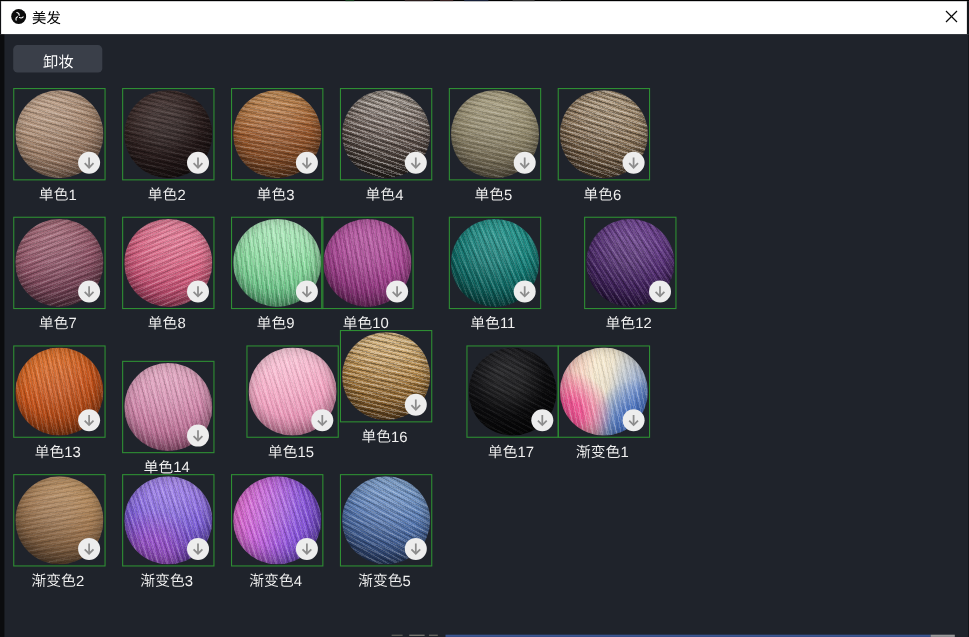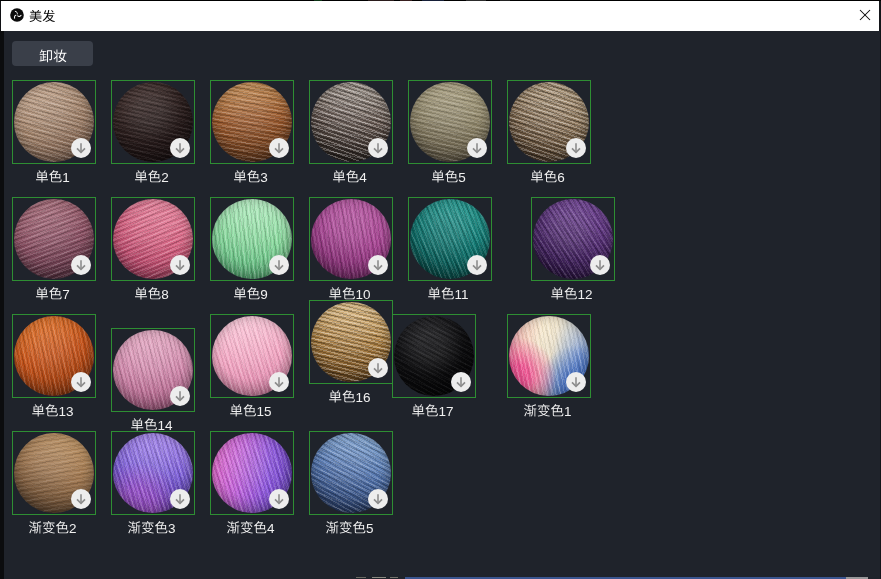--- a/index.html
+++ b/index.html
@@ -218,21 +218,21 @@
           <polyline points="6.0,10.4 10,14.4 14.0,10.4" fill="none" stroke="#8c8c8c" stroke-width="1.6"></polyline>
         </svg>
       </div>
   </div>
   <svg class="lab" width="84" height="16" viewBox="0 0 84 16">
       <use href="#gD" transform="translate(23.25,11.5) scale(13.5)" fill="#f0f0f0"></use>
       <use href="#gS" transform="translate(36.75,11.5) scale(13.5)" fill="#f0f0f0"></use>
       <text x="50.25" y="11.5" font-size="13.5" fill="#f0f0f0" font-family="Liberation Sans, sans-serif">9</text>
     </svg>
 </div>
-<div class="cell" style="left:309px;top:197px">
+<div class="cell" style="left:292px;top:197px">
   <div class="box">
       <div class="sw" style="background:repeating-linear-gradient(82deg, rgba(255,255,255,0.1) 0 1px, rgba(255,255,255,0) 1px 2.1px, rgba(0,0,0,0.14) 2.1px 3.1px, rgba(0,0,0,0) 3.1px 4.2px), repeating-linear-gradient(75deg, rgba(255,255,255,0.08) 0 1.1px, rgba(255,255,255,0) 1.1px 4.3px, rgba(0,0,0,0.112) 4.3px 5.5px, rgba(0,0,0,0) 5.5px 7.1px), radial-gradient(circle at 46% 36%, rgba(255,255,255,.10) 0 18%, rgba(0,0,0,0) 50%, rgba(0,0,0,.36) 96%), linear-gradient(200deg, #bd5fa8 0%, #a84694 48%, #722764 100%)"></div>
     <div class="dl">
         <svg width="20" height="20" viewBox="0 0 20 20">
           <line x1="10" y1="5.2" x2="10" y2="13.4" stroke="#8c8c8c" stroke-width="1.6"></line>
           <polyline points="6.0,10.4 10,14.4 14.0,10.4" fill="none" stroke="#8c8c8c" stroke-width="1.6"></polyline>
         </svg>
       </div>
   </div>
   <svg class="lab" width="84" height="16" viewBox="0 0 84 16">
@@ -298,21 +298,21 @@
           <polyline points="6.0,10.4 10,14.4 14.0,10.4" fill="none" stroke="#8c8c8c" stroke-width="1.6"></polyline>
         </svg>
       </div>
   </div>
   <svg class="lab" width="84" height="16" viewBox="0 0 84 16">
       <use href="#gD" transform="translate(19.49,11.5) scale(13.5)" fill="#f0f0f0"></use>
       <use href="#gS" transform="translate(32.99,11.5) scale(13.5)" fill="#f0f0f0"></use>
       <text x="46.49" y="11.5" font-size="13.5" fill="#f0f0f0" font-family="Liberation Sans, sans-serif">14</text>
     </svg>
 </div>
-<div class="cell" style="left:210px;top:314px">
+<div class="cell" style="left:224px;top:314px">
   <div class="box">
       <div class="sw" style="background:repeating-linear-gradient(75deg, rgba(255,255,255,0.16) 0 1px, rgba(255,255,255,0) 1px 2.1px, rgba(0,0,0,0.08) 2.1px 3.1px, rgba(0,0,0,0) 3.1px 4.2px), repeating-linear-gradient(68deg, rgba(255,255,255,0.128) 0 1.1px, rgba(255,255,255,0) 1.1px 4.3px, rgba(0,0,0,0.064) 4.3px 5.5px, rgba(0,0,0,0) 5.5px 7.1px), radial-gradient(circle at 46% 36%, rgba(255,255,255,.10) 0 18%, rgba(0,0,0,0) 50%, rgba(0,0,0,.36) 96%), linear-gradient(170deg, #fccddc 0%, #f3a7c3 48%, #dc85aa 100%)"></div>
     <div class="dl">
         <svg width="20" height="20" viewBox="0 0 20 20">
           <line x1="10" y1="5.2" x2="10" y2="13.4" stroke="#8c8c8c" stroke-width="1.6"></line>
           <polyline points="6.0,10.4 10,14.4 14.0,10.4" fill="none" stroke="#8c8c8c" stroke-width="1.6"></polyline>
         </svg>
       </div>
   </div>
   <svg class="lab" width="84" height="16" viewBox="0 0 84 16">
@@ -330,21 +330,21 @@
           <polyline points="6.0,10.4 10,14.4 14.0,10.4" fill="none" stroke="#8c8c8c" stroke-width="1.6"></polyline>
         </svg>
       </div>
   </div>
   <svg class="lab" width="84" height="16" viewBox="0 0 84 16">
       <use href="#gD" transform="translate(19.49,11.5) scale(13.5)" fill="#f0f0f0"></use>
       <use href="#gS" transform="translate(32.99,11.5) scale(13.5)" fill="#f0f0f0"></use>
       <text x="46.49" y="11.5" font-size="13.5" fill="#f0f0f0" font-family="Liberation Sans, sans-serif">16</text>
     </svg>
 </div>
-<div class="cell" style="left:392px;top:314px">
+<div class="cell" style="left:424px;top:314px">
   <div class="box">
       <div class="sw" style="background:repeating-linear-gradient(30deg, rgba(255,255,255,0.04) 0 1px, rgba(255,255,255,0) 1px 2.1px, rgba(0,0,0,0.22) 2.1px 3.1px, rgba(0,0,0,0) 3.1px 4.2px), repeating-linear-gradient(23deg, rgba(255,255,255,0.032) 0 1.1px, rgba(255,255,255,0) 1.1px 4.3px, rgba(0,0,0,0.176) 4.3px 5.5px, rgba(0,0,0,0) 5.5px 7.1px), radial-gradient(circle at 46% 36%, rgba(255,255,255,.10) 0 18%, rgba(0,0,0,0) 50%, rgba(0,0,0,.36) 96%), linear-gradient(155deg, #222226 0%, #0e0e10 48%, #050506 100%)"></div>
     <div class="dl">
         <svg width="20" height="20" viewBox="0 0 20 20">
           <line x1="10" y1="5.2" x2="10" y2="13.4" stroke="#8c8c8c" stroke-width="1.6"></line>
           <polyline points="6.0,10.4 10,14.4 14.0,10.4" fill="none" stroke="#8c8c8c" stroke-width="1.6"></polyline>
         </svg>
       </div>
   </div>
   <svg class="lab" width="84" height="16" viewBox="0 0 84 16">

